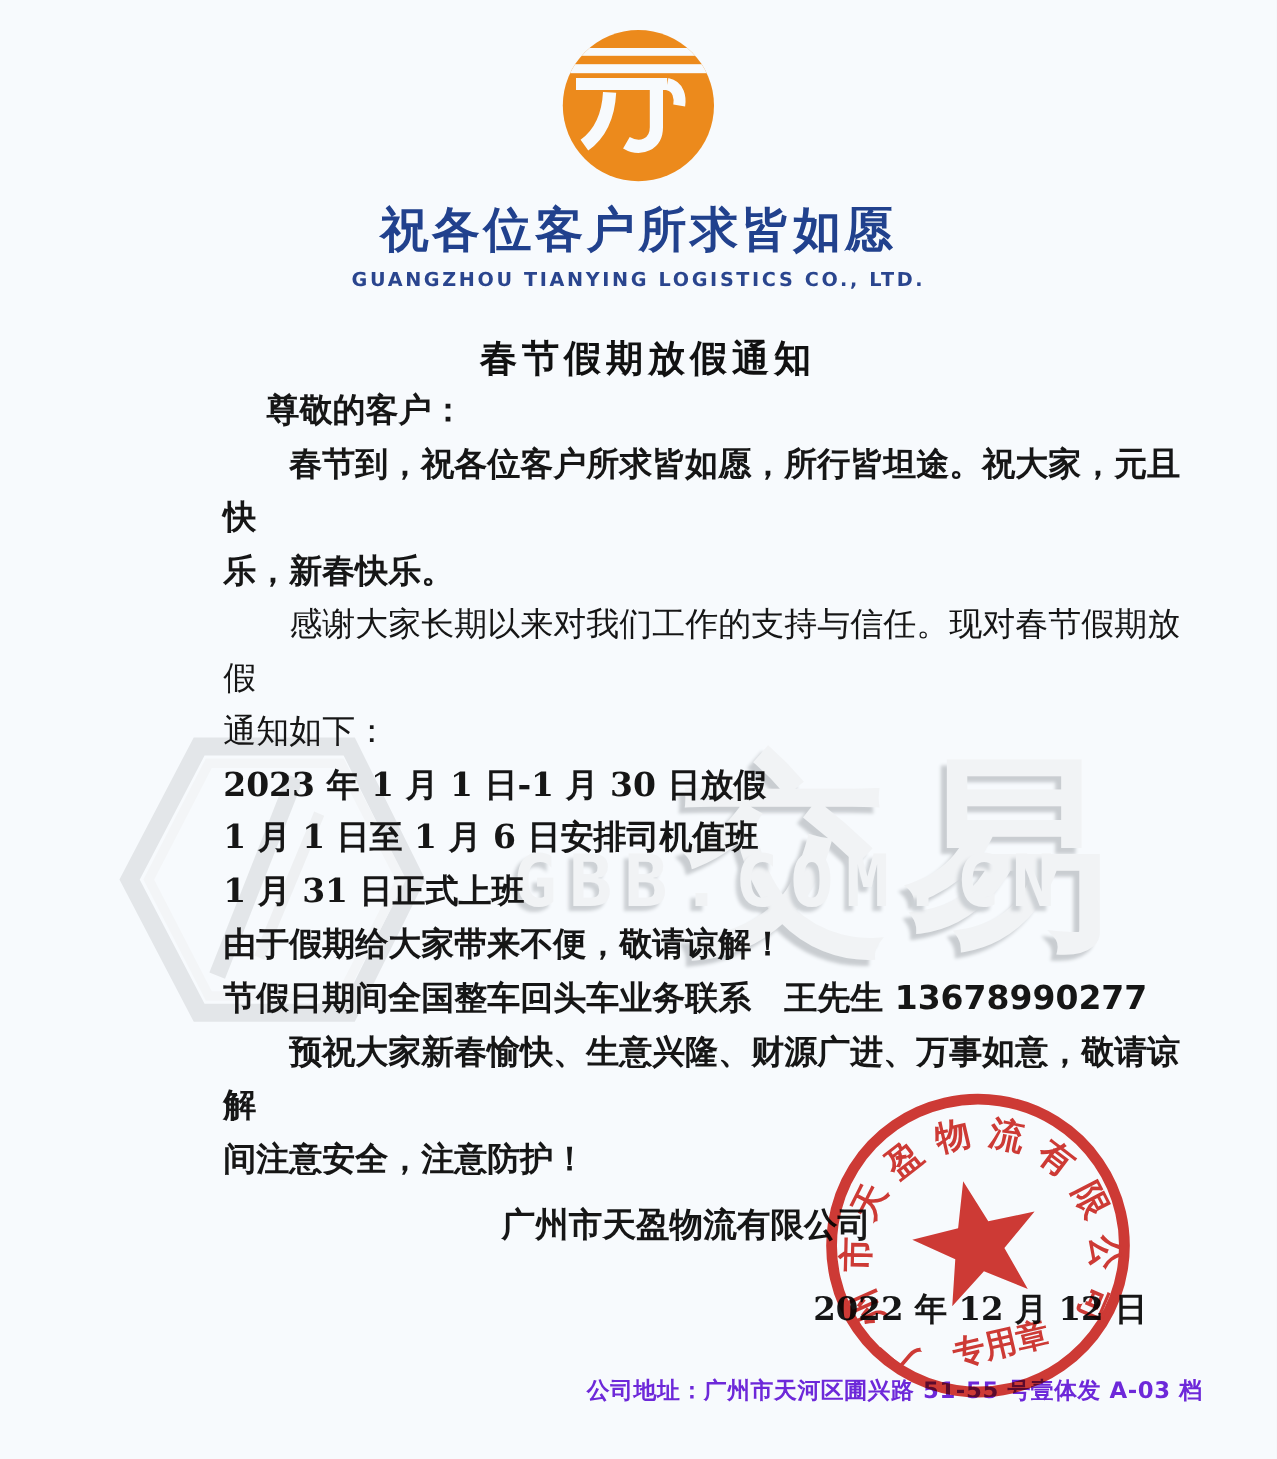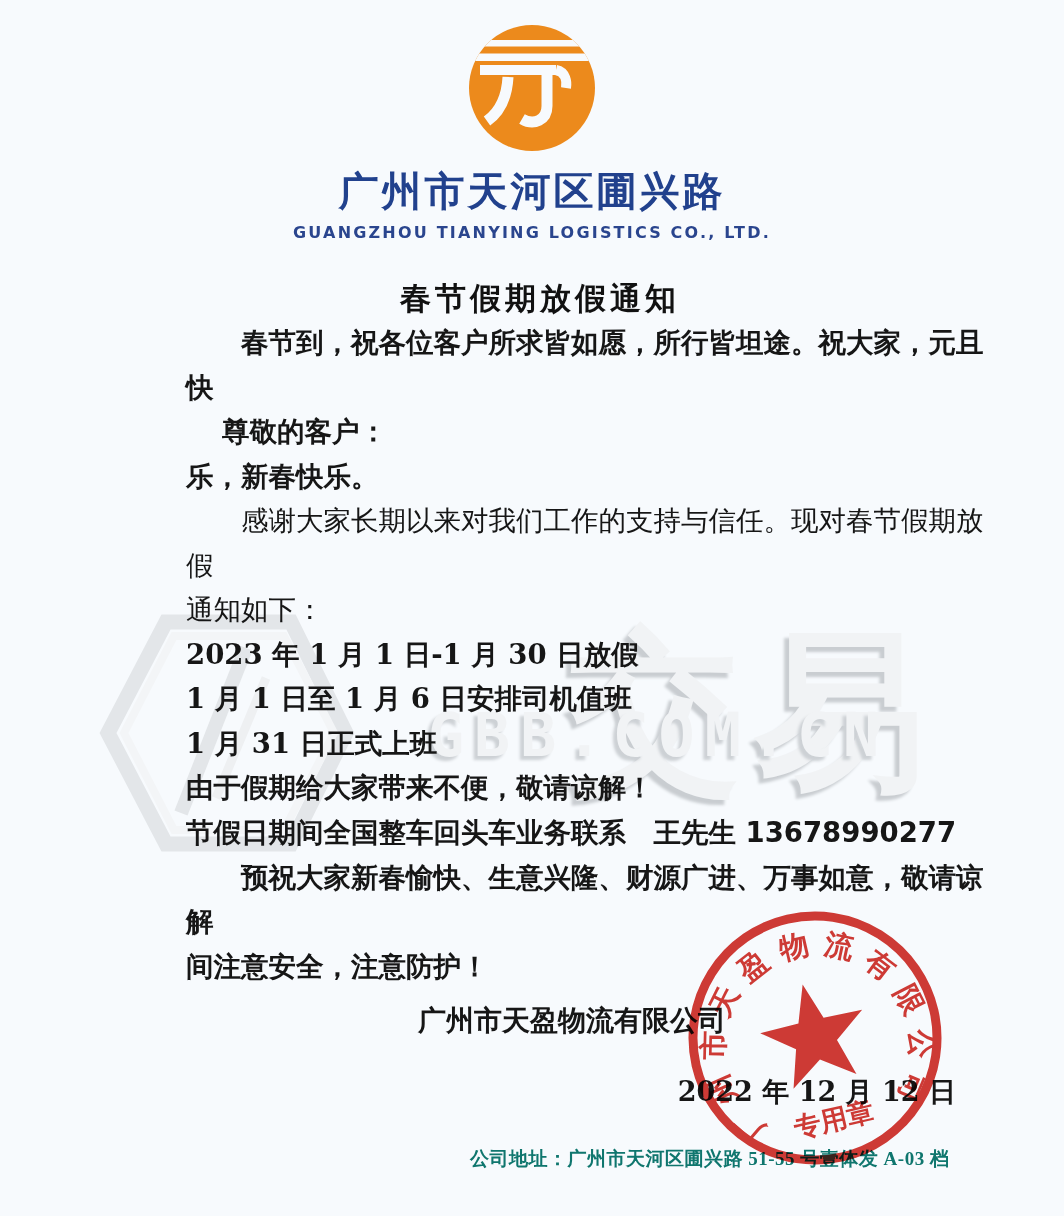--- a/index.html
+++ b/index.html
@@ -43,22 +43,22 @@
 
   
   .stamp{position:absolute;left:680px;top:903px;z-index:2;mix-blend-mode:multiply;
          opacity:.88;transform:rotate(-13deg);}
   .stamp-char{font-size:29px;font-weight:bold;fill:#ce1f19;text-anchor:middle;
               font-family:"DejaVu Sans",sans-serif;}
   .stamp-bottom{font-size:27px;font-weight:bold;fill:#ce1f19;text-anchor:middle;
                 font-family:"DejaVu Sans",sans-serif;}
 
   
-  .footer{position:absolute;z-index:1;left:470px;top:1146px;font-size:19px;
-          font-weight:bold;color:#0f766e;letter-spacing:.5px;font-family:Liberation Serif, serif;}
+  .footer{position:absolute;z-index:1;left:489px;top:1146px;font-size:19px;
+          font-weight:bold;color:#6d28d9;letter-spacing:.5px;}
 </style>
 </head>
 <body>
 
 <div class="page">
 
   <div class="watermark">
     <svg class="wm-hex" width="260" height="250" viewBox="0 0 260 250">
       <polygon points="70,14 195,14 250,125 195,236 70,236 12,125" fill="none" stroke="#e3e6e9" stroke-width="15"></polygon>
       <polygon points="78,28 188,28 238,125 188,222 78,222 28,125" fill="none" stroke="#f3f5f7" stroke-width="8"></polygon>
@@ -79,30 +79,30 @@
       <circle cx="66" cy="66" r="63" fill="#EC8A1C"></circle>
       <g clip-path="url(#lc)">
         <rect x="-6" y="18" width="144" height="6.5" fill="#f7fafd"></rect>
         <rect x="-6" y="31.5" width="144" height="7.5" fill="#f7fafd"></rect>
         <path d="M14,48 H90" stroke="#f7fafd" stroke-width="10" fill="none"></path>
         <path d="M90,48 C100,50 101,60 100,66" stroke="#f7fafd" stroke-width="10" fill="none"></path>
         <path d="M42,55 C41,74 35,89 21,99" stroke="#f7fafd" stroke-width="11" fill="none"></path>
         <path d="M81,53 V84 C81,98 68,104 56,97" stroke="#f7fafd" stroke-width="11" fill="none"></path>
       </g>
     </svg>
-    <h1 class="company-cn">广州市天河区圃兴路</h1>
+    <h1 class="company-cn">祝各位客户所求皆如愿</h1>
     <div class="company-en">GUANGZHOU TIANYING LOGISTICS CO., LTD.</div>
   </div>
 
   <h2 class="title">春节假期放假通知</h2>
 
   <div class="bodytext">
+    <p class="para salutation">尊敬的客户：</p>
+
     <p class="para b indent mt-lg">春节到，祝各位客户所求皆如愿，所行皆坦途。祝大家，元且快</p>
-
-    <p class="para salutation">尊敬的客户：</p>
     <p class="para b">乐，新春快乐。</p>
 
     <p class="para indent mt-sm">感谢大家长期以来对我们工作的支持与信任。现对春节假期放假</p>
     <p class="para">通知如下：</p>
 
     <p class="para serif mt-lg">2023 年 1 月 1 日-1 月 30 日放假</p>
     <p class="para serif mt-md">1 月 1 日至 1 月 6 日安排司机值班</p>
     <p class="para serif b">1 月 31 日正式上班</p>
 
     <p class="para b mt-lg">由于假期给大家带来不便，敬请谅解！</p>

